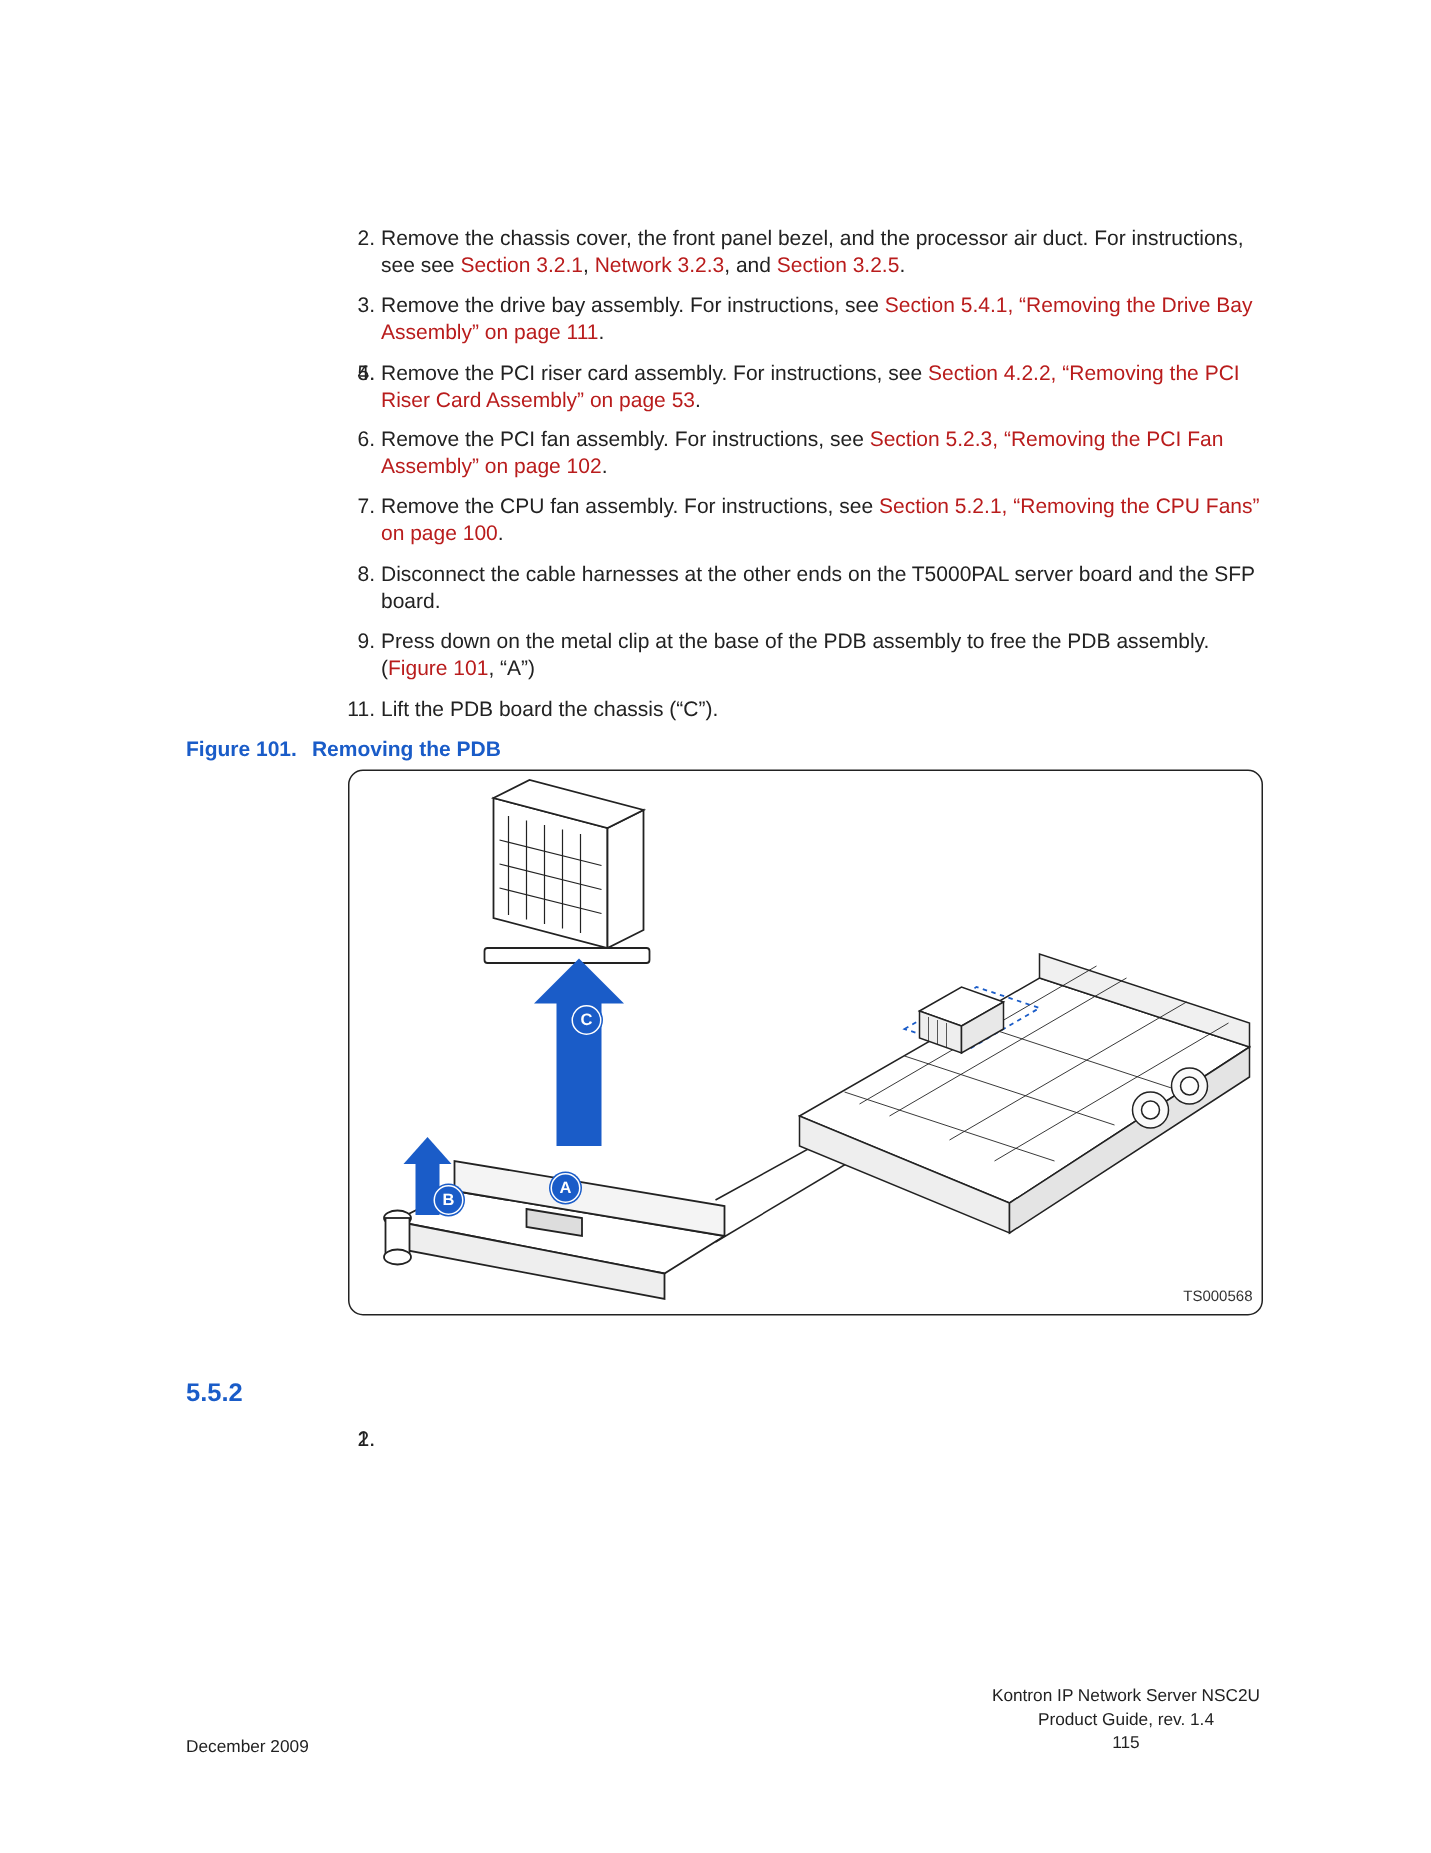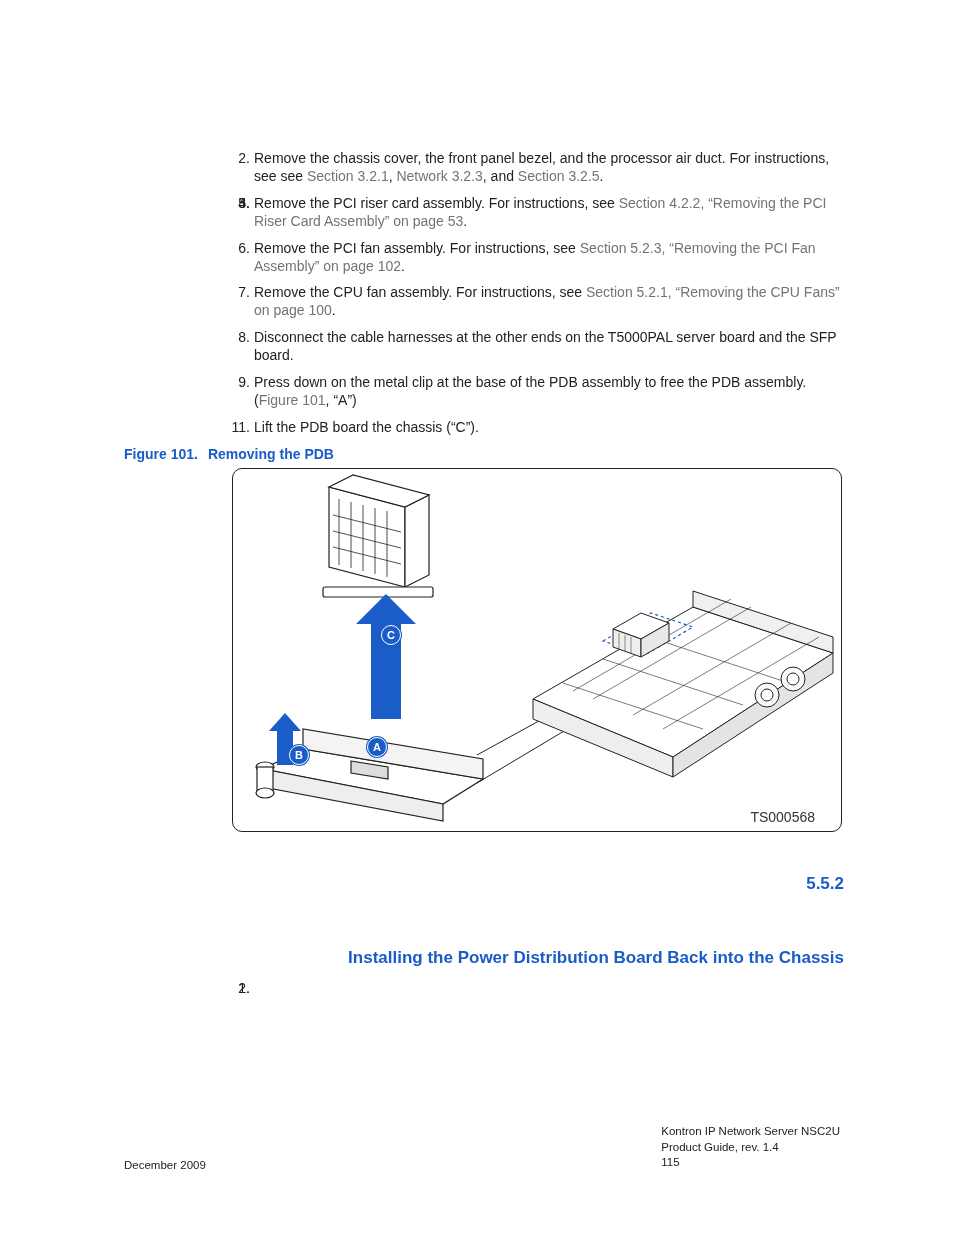--- a/index.html
+++ b/index.html
@@ -30,21 +30,21 @@
     margin-bottom: 9px;
     line-height: 1.28;
   }
   ol.steps > li .num {
     position: absolute;
     left: 102px;
     top: 0;
     text-align: right;
     width: 24px;
   }
-  a.link { color: #737373; text-decoration: none; cursor: pointer; }
+  a.link { color: #b91c1c; text-decoration: none; cursor: pointer; }
 
   .fig-caption {
     color: #1a5cc8;
     font-weight: bold;
     font-size: 14px;
     margin-bottom: 6px;
   }
   .fig-caption .gap { display:inline-block; width:10px; }
 
   .figure-box {
@@ -52,23 +52,23 @@
     width: 608px;
     height: 362px;
     border: 1.5px solid #222;
     border-radius: 10px;
     position: relative;
     background: #fff;
   }
   .figure-box svg { position:absolute; inset:0; }
   .ts-id {
     position: absolute;
-    right: 26px;
+    right: 6px;
     bottom: 6px;
-    font-size: 14px;
+    font-size: 10px;
     color: #333;
     font-family: Arial, sans-serif;
   }
   .callout {
     position: absolute;
     width: 18px; height: 18px;
     border-radius: 50%;
     background: #1a5cc8;
     border: 1.5px solid #fff;
     box-shadow: 0 0 0 1px #1a5cc8;
@@ -78,45 +78,44 @@
     line-height: 18px;
     text-align: center;
     font-family: Arial, sans-serif;
   }
 
   .section-row {
     margin-top: 42px;
     display: flex;
     align-items: flex-end;
     gap: 54px;
-    flex-direction: column;
   }
   .section-num { color: #1a5cc8; font-weight: bold; font-size: 17px; }
   .section-title { color: #1a5cc8; font-weight: bold; font-size: 17px; }
 
   .footer {
     position: absolute;
     left: 124px;
     right: 114px;
     bottom: 64px;
     font-size: 11.5px;
     font-family: Verdana, sans-serif;
     color: #222;
   }
   .footer .left { position:absolute; left:0; bottom:0; }
-  .footer .right { position:absolute; right:0; bottom:0; text-align:left; line-height:1.35; }
+  .footer .right { position:absolute; right:0; bottom:0; text-align:center; line-height:1.35; }
 </style>
 </head>
 <body>
 
 <div class="page">
 
   <ol class="steps" id="steps-top">
       <li><span class="num">2.</span><span>Remove the chassis cover, the front panel bezel, and the processor air duct. For instructions, see see <a class="link">Section 3.2.1</a>, <a class="link">Network 3.2.3</a>, and <a class="link">Section 3.2.5</a>.</span></li>
-      <li><span class="num">3.</span></li>
+      <li><span class="num">3.</span><span>Remove the drive bay assembly. For instructions, see <a class="link">Section 5.4.1, “Removing the Drive Bay Assembly” on page 111</a>.</span></li>
       <li><span class="num">4.</span></li>
       <li><span class="num">5.</span><span>Remove the PCI riser card assembly. For instructions, see <a class="link">Section 4.2.2, “Removing the PCI Riser Card Assembly” on page 53</a>.</span></li>
       <li><span class="num">6.</span><span>Remove the PCI fan assembly. For instructions, see <a class="link">Section 5.2.3, “Removing the PCI Fan Assembly” on page 102</a>.</span></li>
       <li><span class="num">7.</span><span>Remove the CPU fan assembly. For instructions, see <a class="link">Section 5.2.1, “Removing the CPU Fans” on page 100</a>.</span></li>
       <li><span class="num">8.</span><span>Disconnect the cable harnesses at the other ends on the T5000PAL server board and the SFP board.</span></li>
       <li><span class="num">9.</span><span>Press down on the metal clip at the base of the PDB assembly to free the PDB assembly. (<a class="link">Figure 101</a>, “A”)</span></li>
       <li><span class="num">11.</span><span>Lift the PDB board the chassis (“C”).</span></li>
     </ol>
 
   <div class="fig-caption">
@@ -213,21 +212,20 @@
 
     <div class="callout" style="left:148px; top:156px;">C</div>
     <div class="callout" style="left:134px; top:268px;">A</div>
     <div class="callout" style="left:56px; top:276px;">B</div>
 
     <div class="ts-id">TS000568</div>
   </div>
 
   <div class="section-row">
     <div class="section-num">5.5.2</div>
-    <div class="section-title">Installing the Power Distribution Board Back into the Chassis</div>
   </div>
 
   <ol class="steps" id="steps-bot" style="margin-top:12px">
       <li><span class="num">1.</span></li>
       <li><span class="num">2.</span></li>
     </ol>
 
 </div>
 
 <div class="footer">

